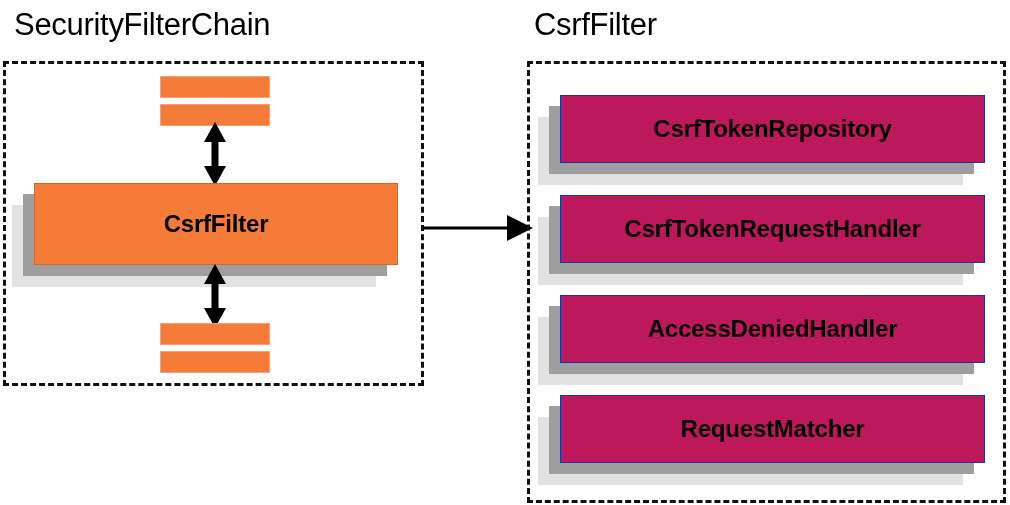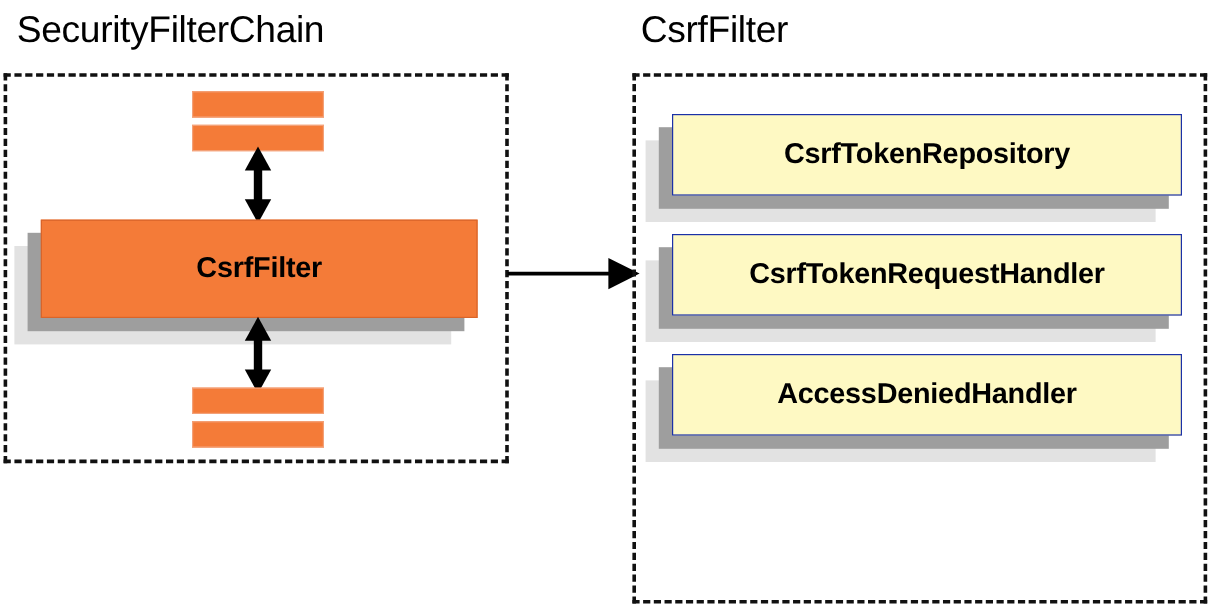--- a/index.html
+++ b/index.html
@@ -71,21 +71,21 @@
     letter-spacing: -0.2px;
   }
 
   
   .stack.orange .layer.front {
     background: #f47b38;
     border: 1px solid #d9652a;
   }
   
   .stack.blue .layer.front {
-    background: #fef9c3;
+    background: #be185d;
     border: 1.5px solid #1b31a8;
   }
 
   
   .bar {
     position: absolute;
     background: #f47b38;
     border: 1px solid #f3a178;
     box-sizing: border-box;
   }
@@ -157,14 +157,21 @@
   </div>
 
   <div class="stack blue" style="left:560px; top:195px; width:425px; height:68px;">
     <div class="layer back2"></div>
     <div class="layer back1"></div>
     <div class="layer front">
       <span class="label">CsrfTokenRequestHandler</span>
     </div>
   </div>
 
+  <div class="stack blue" style="left:560px; top:395px; width:425px; height:68px;">
+    <div class="layer back2"></div>
+    <div class="layer back1"></div>
+    <div class="layer front">
+      <span class="label">RequestMatcher</span>
+    </div>
+  </div>
 
 </div>
 
 </body></html>

